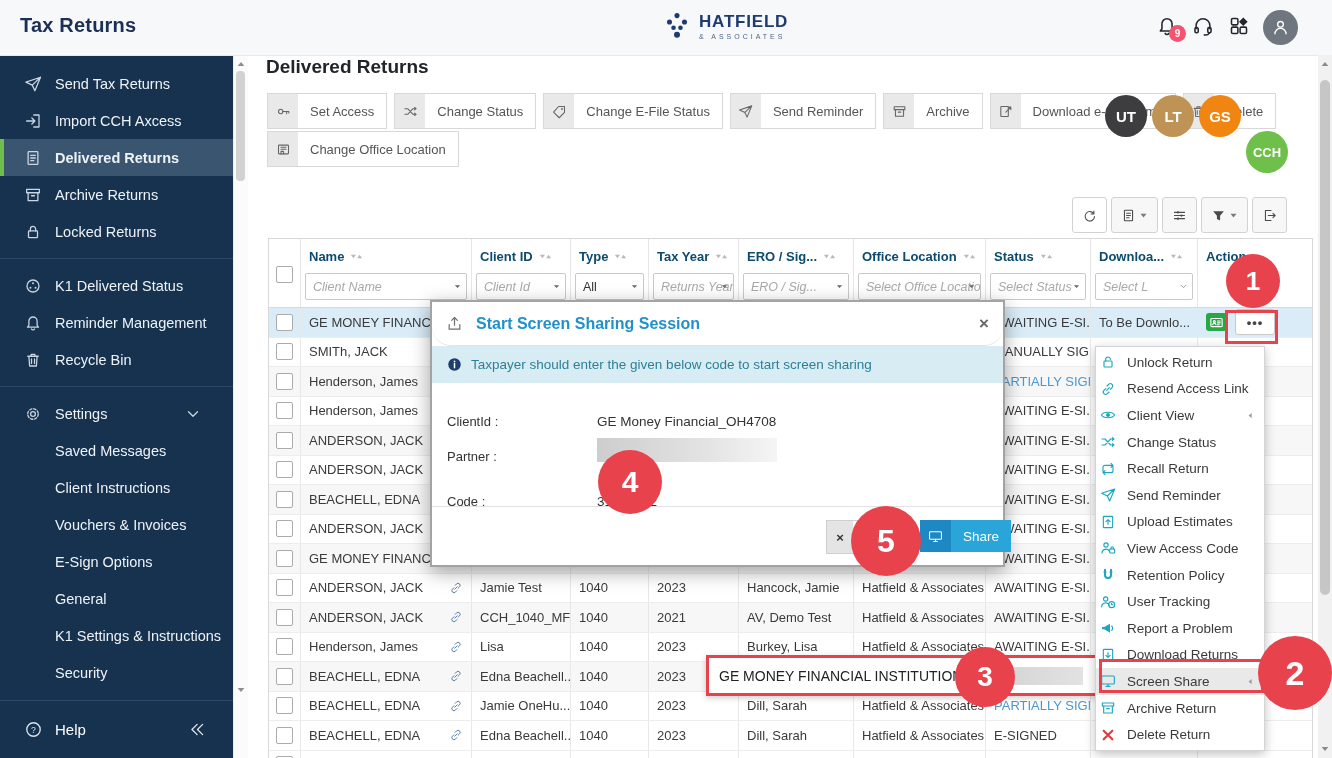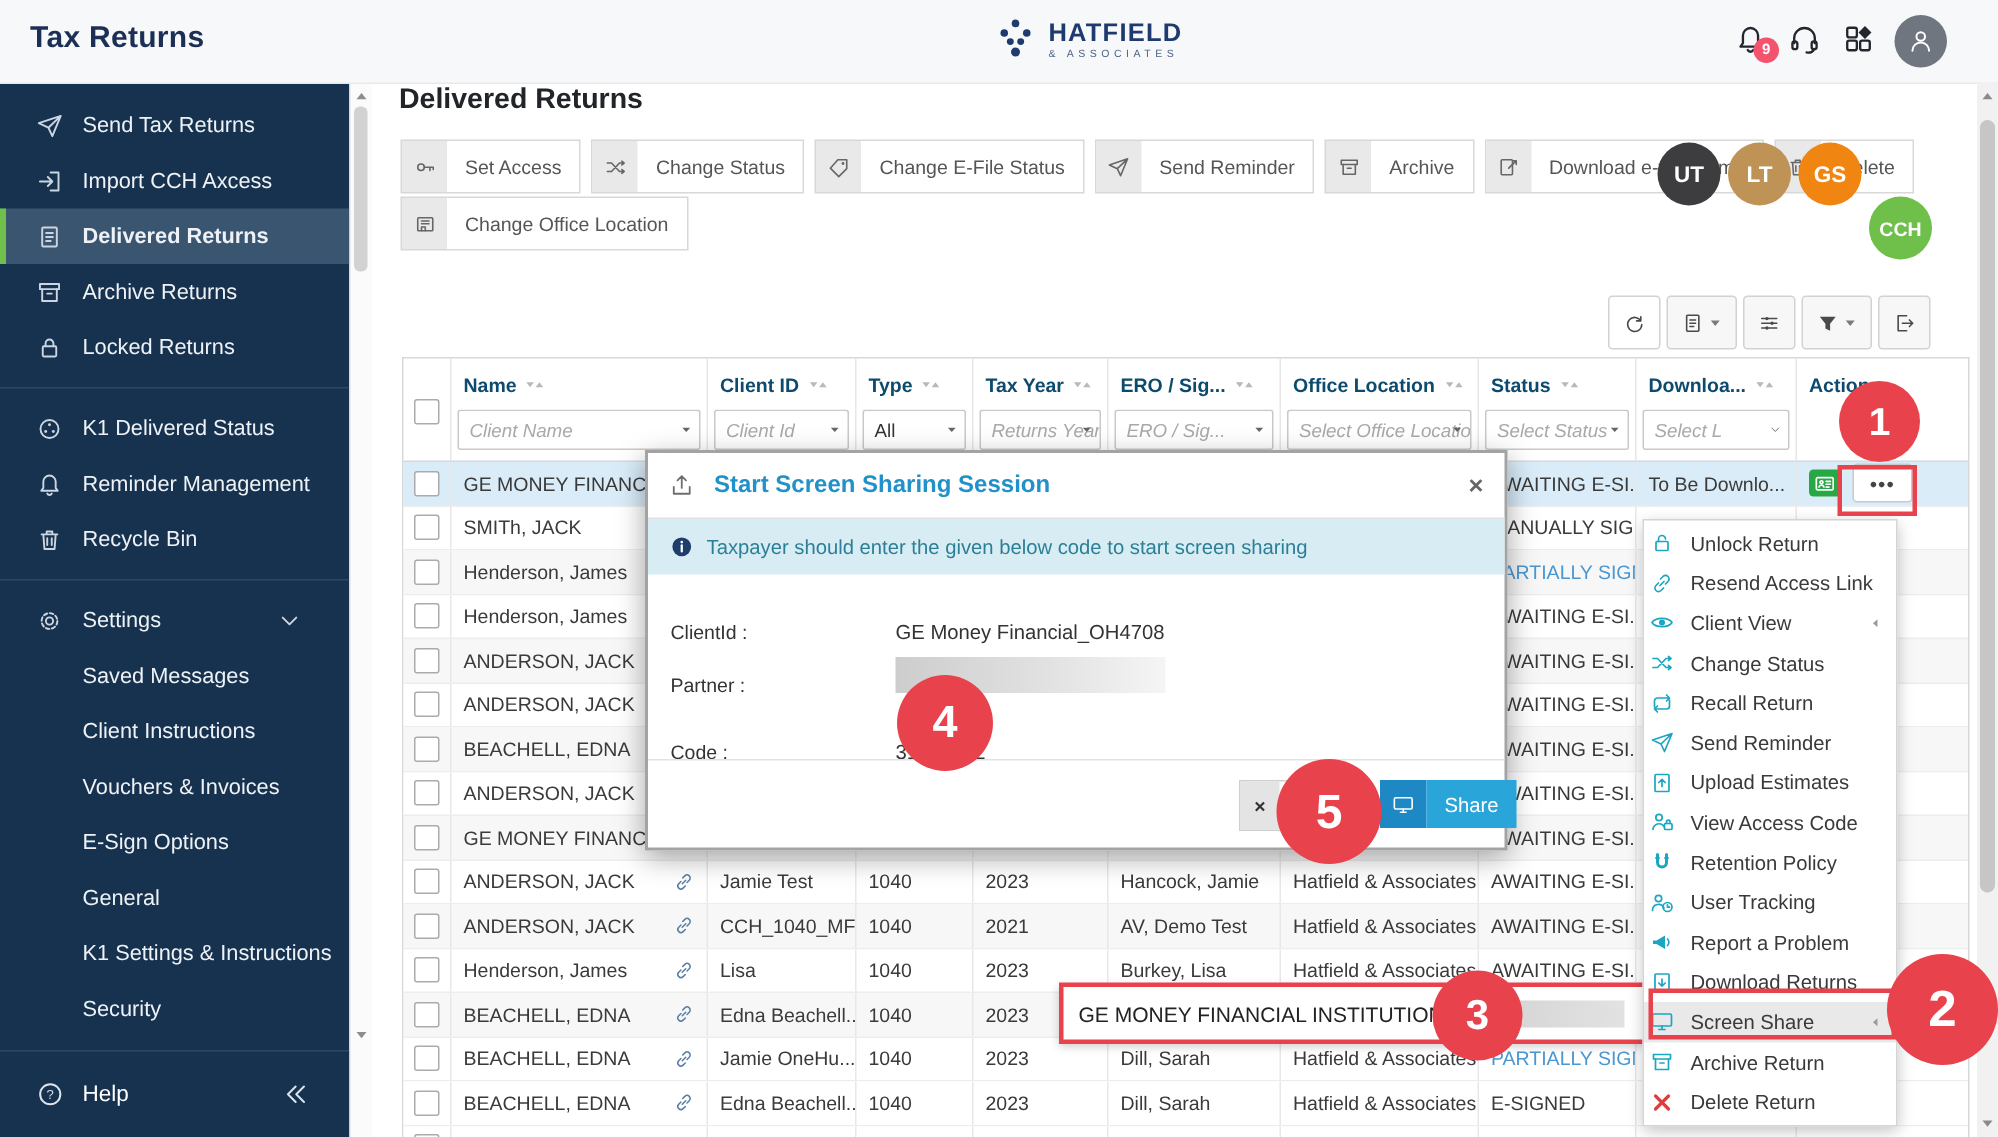--- a/index.html
+++ b/index.html
@@ -93,21 +93,21 @@
   .st-blue{color:#4a97d2;}
   #hdr-cb{left:276px;top:266px;z-index:2;}
   .badge-green{width:21px;height:18px;background:#28a745;border-radius:3px;color:#fff;display:flex;align-items:center;justify-content:center;cursor:pointer;}
   .badge-green .ic{width:15px;height:15px;}
   .dots-btn{width:38px;height:24px;border:1px solid #c9c9c9;border-radius:3px;background:#fff;margin-left:8px;
             display:flex;align-items:center;justify-content:center;font-size:13px;font-weight:bold;color:#444;letter-spacing:1px;cursor:pointer;}
 
   
   #modal{left:430px;top:300px;width:575px;height:267px;background:#fff;border:2px solid #a3a3a3;
          box-shadow:0 5px 18px rgba(0,0,0,.35);z-index:6;box-sizing:border-box;}
-  #modal-head{height:43px;border-bottom:1px solid #e2e2e2;display:flex;align-items:center;padding:0 14px;}
+  #modal-head{height:43px;border-bottom:1px solid #e2e2e2;display:flex;align-items:center;padding:0 14px;border-radius:19px;}
   #modal-head .ic{width:17px;height:17px;color:#6e6e6e;margin-right:13px;}
   #modal-title{font-size:16px;font-weight:bold;color:#2191c9;}
   #modal-close{margin-left:auto;font-size:17px;color:#666;cursor:pointer;font-weight:bold;}
   #modal-info{height:37px;background:#d8edf3;display:flex;align-items:center;padding:0 15px;}
   #modal-info .ic{width:15px;height:15px;color:#1d3e6d;margin-right:9px;flex:none;}
   #modal-info span{font-size:13.5px;color:#2d7f98;}
   .mrow{position:absolute;left:15px;display:flex;font-size:13px;}
   .mlabel{width:150px;font-weight:normal;color:#333;}
   .mval{color:#333;font-size:13.5px;}
   #partner-redact{position:absolute;left:165px;top:136px;width:180px;height:24px;

